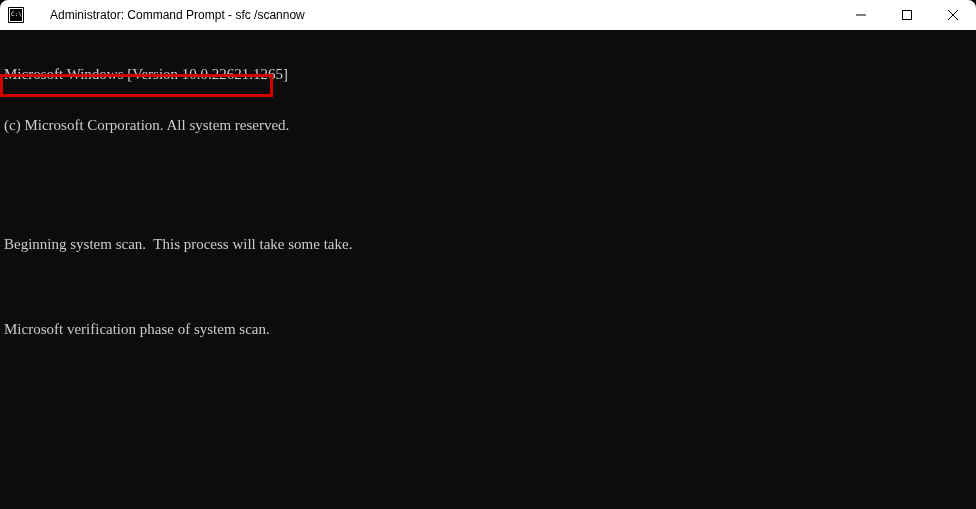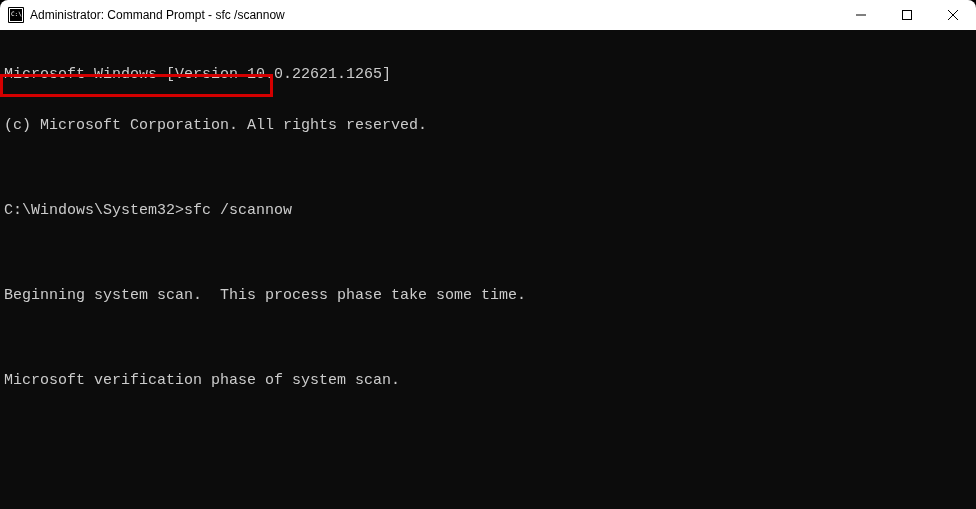--- a/index.html
+++ b/index.html
@@ -22,20 +22,21 @@
       border-radius: 8px 8px 0 0;
       overflow: hidden;
     }
     .titlebar {
       height: 30px;
       background: #fff;
       display: flex;
       align-items: center;
       padding-left: 8px;
       user-select: none;
+      gap: 20px;
     }
     .titlebar-icon {
       width: 16px;
       height: 16px;
       display: inline-flex;
       align-items: center;
       justify-content: center;
       margin-right: 6px;
     }
     .titlebar-icon svg {
@@ -63,21 +64,21 @@
       color: #000;
     }
     .win-btn svg {
       width: 10px;
       height: 10px;
     }
     .terminal {
       flex: 1;
       background: #0c0c0c;
       padding: 2px 4px;
-      font-family: Liberation Mono, monospace;
+      font-family: Liberation Serif, serif;
       font-size: 15px;
       line-height: 17px;
       color: #cccccc;
       white-space: pre;
       overflow: hidden;
       position: relative;
     }
     .line {
       display: block;
     }
@@ -124,23 +125,22 @@
         <svg viewBox="0 0 10 10">
           <line x1="0" y1="0" x2="10" y2="10" stroke="currentColor" stroke-width="1"></line>
           <line x1="10" y1="0" x2="0" y2="10" stroke="currentColor" stroke-width="1"></line>
         </svg>
       </button>
     </div>
   </div>
 
   <div class="terminal">
     <span class="line">Microsoft Windows [Version 10.0.22621.1265]</span>
-    <span class="line">(c) Microsoft Corporation. All rights reserved.</span>
+    <span class="line">(c) Microsoft Corporation. All system reserved.</span>
     <span class="line"></span>
-    <span class="line">C:\Windows\System32&gt;sfc /scannow</span>
     <span class="line"></span>
-    <span class="line">Beginning system scan.  This process phase take some time.</span>
+    <span class="line">Beginning system scan.  This process will take some take.</span>
     <span class="line"></span>
     <span class="line">Microsoft verification phase of system scan.</span>
 
     <div class="highlight-box" style="top:44px;left:0px;width:273px;height:23px;"></div>
   </div>
 </div>
 
 </body></html>

